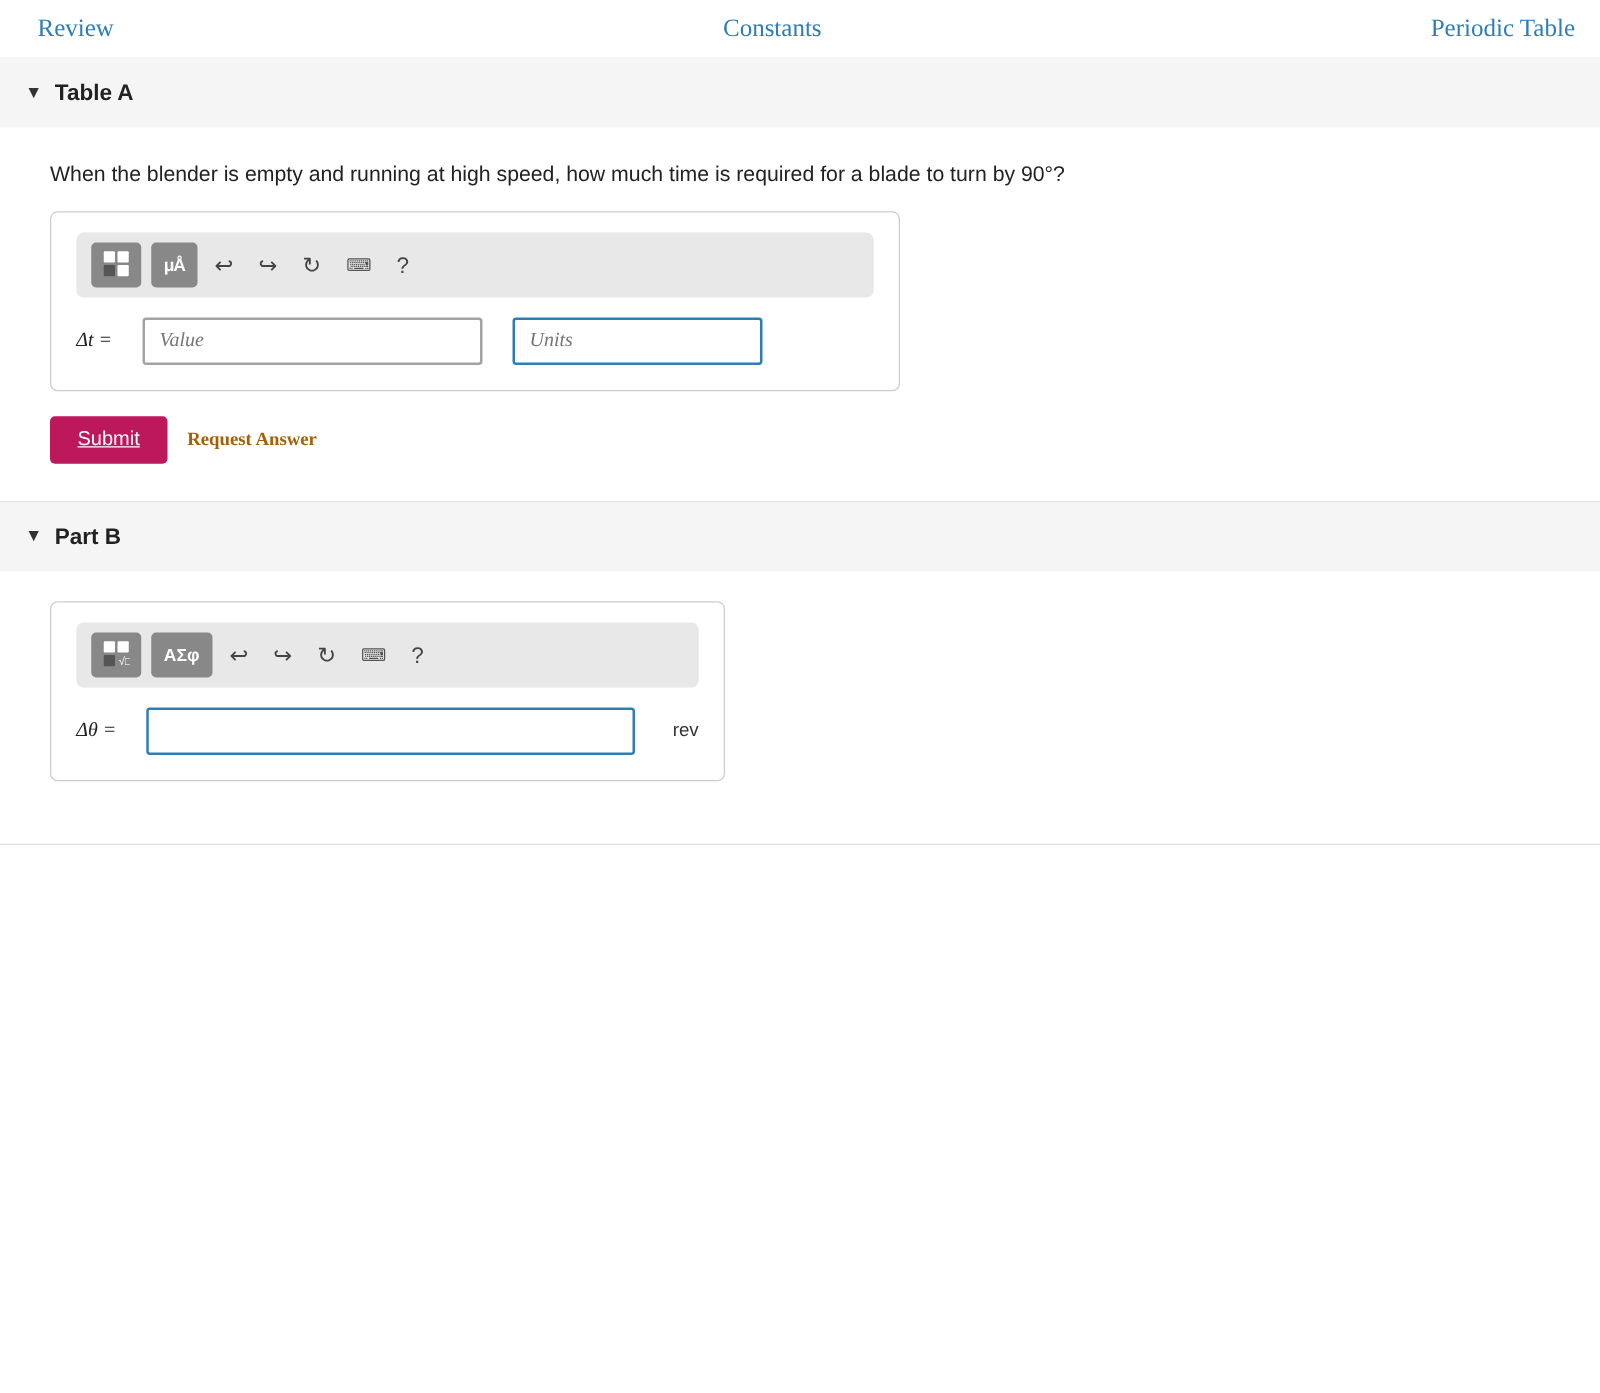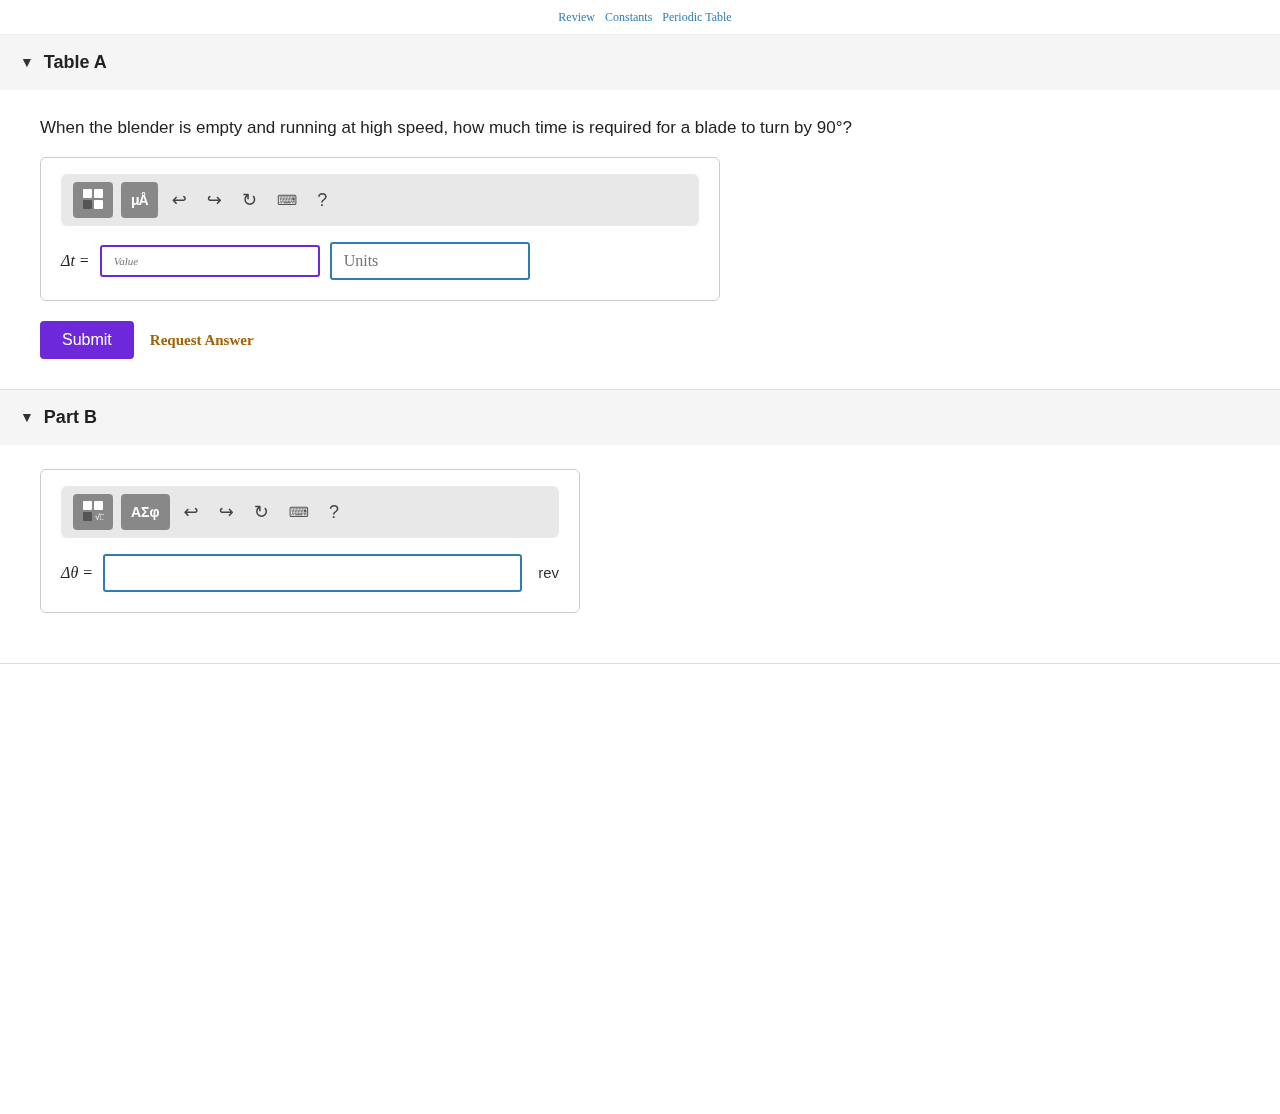--- a/index.html
+++ b/index.html
@@ -5,24 +5,24 @@
     * { box-sizing: border-box; margin: 0; padding: 0; }
     body {
       font-family: Georgia, 'Times New Roman', serif;
       background: #fff;
       color: #222;
       font-size: 16px;
       line-height: 1.5;
     }
     .top-nav {
       display: flex;
-      justify-content: center;
+      justify-content: space-between;
       padding: 8px 20px;
       border-bottom: 1px solid #eee;
-      font-size: 12px;
+      font-size: 20px;
     }
     .top-nav a {
       color: #2e7db5;
       text-decoration: none;
       margin-left: 10px;
     }
 
     .part-section {
       border-bottom: 1px solid #ddd;
     }
@@ -113,46 +113,47 @@
       color: #444;
       padding: 4px 6px;
       display: flex;
       align-items: center;
       justify-content: center;
     }
 
     .input-row {
       display: flex;
       align-items: center;
-      gap: 10px;
+      gap: 24px;
     }
     .input-label {
       font-size: 16px;
       font-style: italic;
       white-space: nowrap;
       font-family: Georgia, serif;
     }
 
     .value-input {
-      border: 2px solid #6d28d9;
+      border: 2px solid #a3a3a3;
       border-radius: 3px;
       padding: 8px 12px;
-      font-size: 11px;
+      font-size: 16px;
       font-style: italic;
       color: #aaa;
       outline: none;
-      width: 220px;
+      width: 272px;
       font-family: Georgia, serif;
     }
 
     .units-input {
       border: 2px solid #2e7db5;
       border-radius: 3px;
       padding: 8px 12px;
       font-size: 16px;
+      font-style: italic;
       color: #aaa;
       outline: none;
       width: 200px;
       font-family: Georgia, serif;
     }
 
     .single-input {
       border: 2px solid #2e7db5;
       border-radius: 3px;
       padding: 8px 12px;
@@ -169,29 +170,30 @@
       margin-left: 6px;
     }
 
     .submit-row {
       display: flex;
       align-items: center;
       gap: 16px;
       margin-top: 4px;
     }
     .submit-btn {
-      background: #6d28d9;
+      background: #be185d;
       color: #fff;
       border: none;
       border-radius: 4px;
       padding: 10px 22px;
       font-size: 16px;
       font-family: Arial, sans-serif;
       cursor: pointer;
       font-weight: 500;
+      text-decoration: underline;
     }
     .request-answer-link {
       color: #a16207;
       font-family: Liberation Serif, serif;
       font-size: 15px;
       font-weight: bold;
       text-decoration: none;
       cursor: pointer;
     }
 

